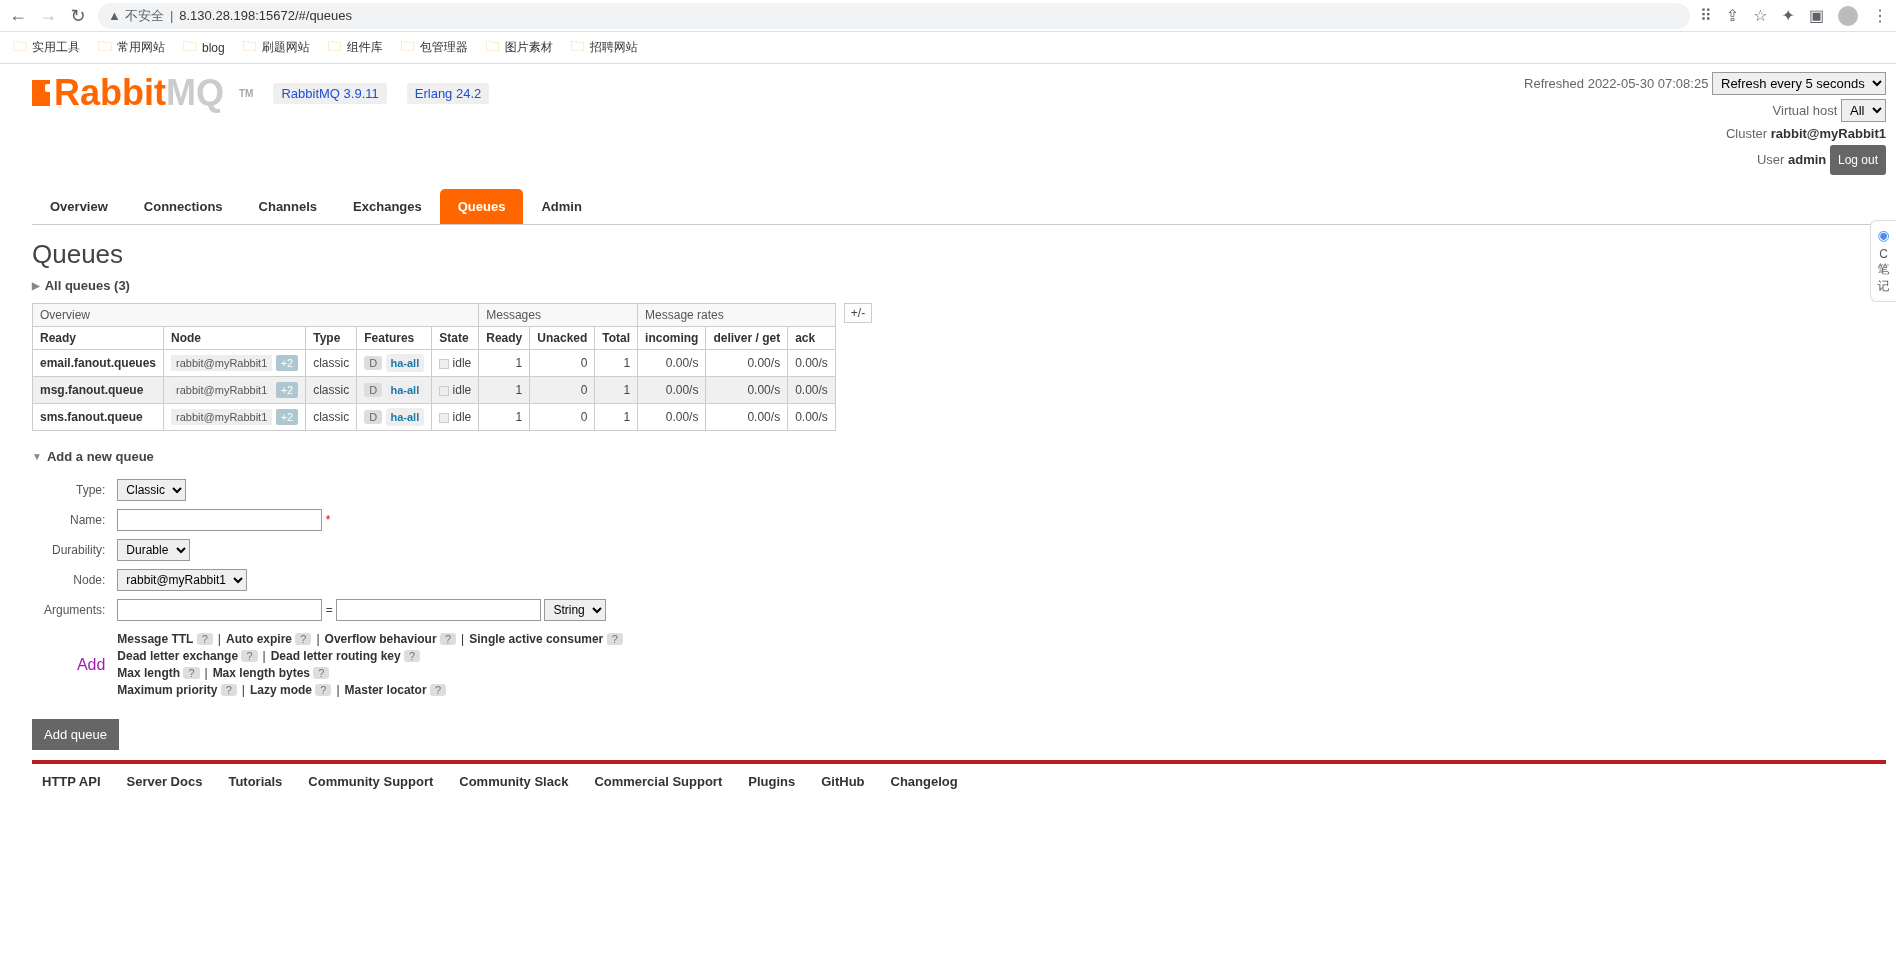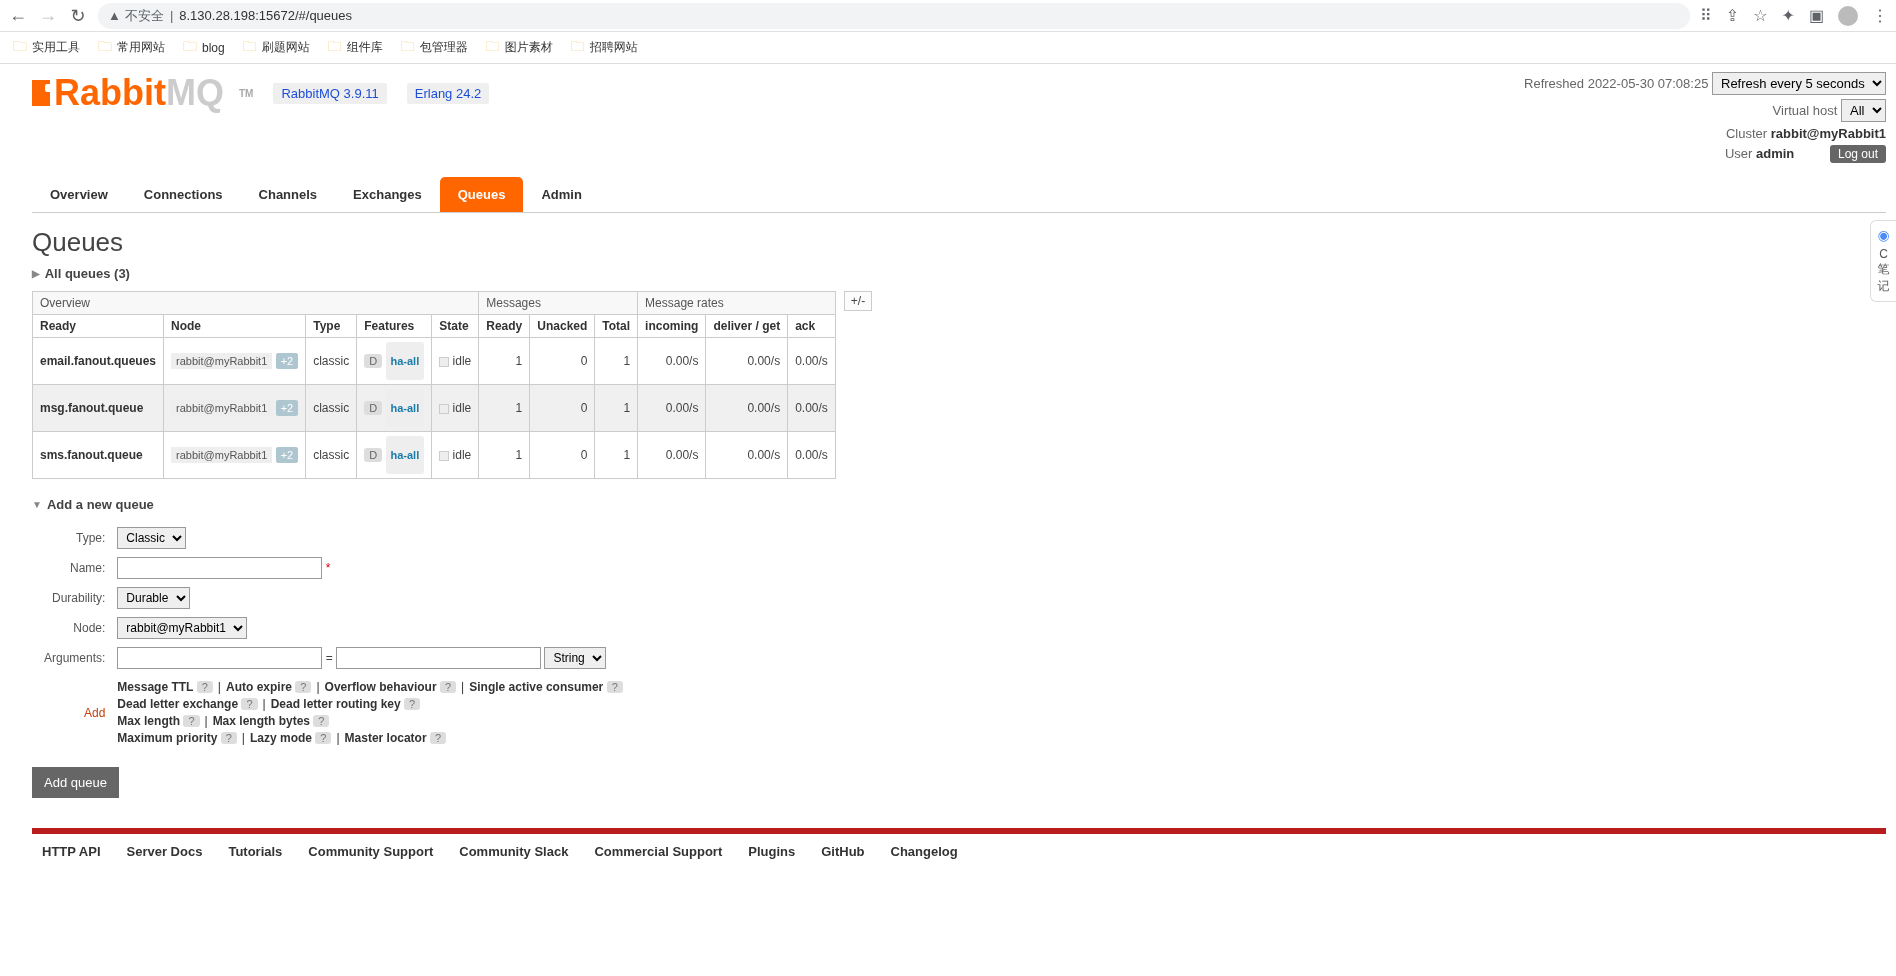--- a/index.html
+++ b/index.html
@@ -24,21 +24,21 @@
     .logo-area { display: flex; align-items: center; gap: 20px; flex: 1; }
     .logo { color: #ff6600; font-size: 36px; font-weight: bold; display: flex; align-items: center; }
     .logo-icon { display: inline-block; width: 18px; height: 26px; background: #ff6600; margin-right: 4px; position: relative; }
     .logo-icon::before { content: ''; position: absolute; width: 8px; height: 8px; background: #fff; border-radius: 2px; top: 4px; right: -3px; }
     .logo .mq { color: #ccc; }
     .logo .tm { font-size: 10px; color: #aaa; vertical-align: super; margin-left: 15px; font-weight: bold; }
     .version-tag { background: #efefef; padding: 3px 8px; color: #1d4ed8; font-size: 13px; border-radius: 2px; }
     .header-right { text-align: right; font-size: 13px; color: #666; }
     .header-right > div { margin-bottom: 4px; }
     .header-right select { border: 1px solid #999; padding: 2px 4px; font-size: 13px; }
-    .logout-btn { background: #666; color: #fff; border: none; padding: 2px 8px; border-radius: 3px; cursor: pointer; font-size: 12px; margin-left: 32px; }
+    .logout-btn { background: #666; color: #fff; border: none; padding: 8px 8px; border-radius: 3px; cursor: pointer; font-size: 12px; }
     .header-right b { color: #333; }
     
     
     .tabs { display: flex; border-bottom: 1px solid #ccc; margin-top: 10px; gap: 0; }
     .tab { padding: 10px 18px; color: #333; font-weight: bold; cursor: pointer; border-radius: 5px 5px 0 0; font-size: 13px; }
     .tab.active { background: #ff6600; color: #fff; }
     
     h1 { font-size: 26px; color: #444; margin: 14px 0 8px 0; font-weight: normal; }
     
     .section-head { font-weight: bold; color: #444; margin: 6px 0; display: flex; align-items: center; gap: 5px; cursor: pointer; }
@@ -51,42 +51,42 @@
     table.list .group-head th { background: #f8f8f8; font-weight: normal; color: #555; }
     table.list .col-head th { background: #fff; font-weight: bold; color: #333; }
     table.list tbody tr:nth-child(even) { background: #f0f0f0; }
     table.list tbody tr:nth-child(odd) { background: #fff; }
     table.list td.r { text-align: right; }
     table.list td.c { text-align: center; }
     .name-link { font-weight: bold; color: #333; }
     .node-tag { background: #eee; padding: 2px 5px; color: #555; font-size: 11px; display: inline-block; }
     .plus-tag { background: #aec6cf; color: #fff; padding: 2px 5px; font-size: 11px; display: inline-block; border-radius: 2px; }
     .feat-d { background: #ddd; color: #666; padding: 1px 5px; font-size: 11px; border-radius: 3px; display: inline-block; }
-    .feat-ha { background: #eee; color: #1a7aa8; font-weight: bold; padding: 13px 5px; font-size: 11px; border-radius: 3px; display: inline-block; }
+    .feat-ha { background: #eee; color: #1a7aa8; font-weight: bold; padding: 3px 5px; font-size: 11px; border-radius: 3px; display: inline-block; }
     .state-dot { display: inline-block; width: 10px; height: 10px; border: 1px solid #ccc; background: #eee; vertical-align: middle; }
     .addcol-btn { border: 1px solid #ccc; padding: 2px 6px; margin-left: 8px; margin-top: 4px; font-size: 12px; cursor: pointer; background: #fcfcfc; }
     
     
     .form-section { margin-top: 18px; }
     .form-table { margin-left: 10px; margin-top: 10px; }
     .form-table th { text-align: right; font-weight: normal; padding: 5px 6px 5px 0; color: #555; font-size: 12px; vertical-align: middle; }
     .form-table td { padding: 3px 4px; font-size: 12px; vertical-align: middle; }
     .form-table input[type=text] { border: 1px solid #999; padding: 3px 5px; width: 205px; font-size: 12px; }
     .form-table select { border: 1px solid #999; padding: 2px 4px; font-size: 12px; }
     .mand { color: #d00; }
     .argval { border: 1px solid #999; padding: 3px 5px; width: 205px; font-size: 12px; }
     .help-q { background: #ddd; color: #777; padding: 0 5px; border-radius: 3px; font-size: 11px; cursor: pointer; display: inline-block; }
-    .add-label { color: #c2410c; font-size: 12px; }
+    .add-label { color: #a21caf; font-size: 16px; }
     .helper-line { color: #333; margin: 3px 0 3px 0; }
     .helper-link { font-weight: bold; color: #333; cursor: pointer; }
     .sep { color: #333; padding: 0 5px; }
     .add-queue-btn { background: #666; color: #fff; border: none; padding: 8px 12px; border-radius: 0; cursor: pointer; font-size: 13px; margin-top: 14px; }
     
     
-    .footer { border-top: 6px solid #b91c1c; margin-top: 30px; padding: 10px 0 0 10px; }
+    .footer { border-top: 4px solid #b91c1c; margin-top: 10px; padding: 10px 0 0 10px; }
     .footer a { color: #333; font-weight: bold; margin-right: 26px; font-size: 13px; cursor: pointer; }
     
     
     .side-panel { position: fixed; right: 0; top: 220px; width: 26px; background: #fff; border: 1px solid #ddd; border-right: none; border-radius: 6px 0 0 6px; padding: 6px 2px; text-align: center; }
     .side-panel .glyph { font-size: 14px; color: #4b8df8; margin-bottom: 4px; }
     .side-panel .txt { font-size: 12px; color: #555; }
   </style>
 </head>
 <body>
 

